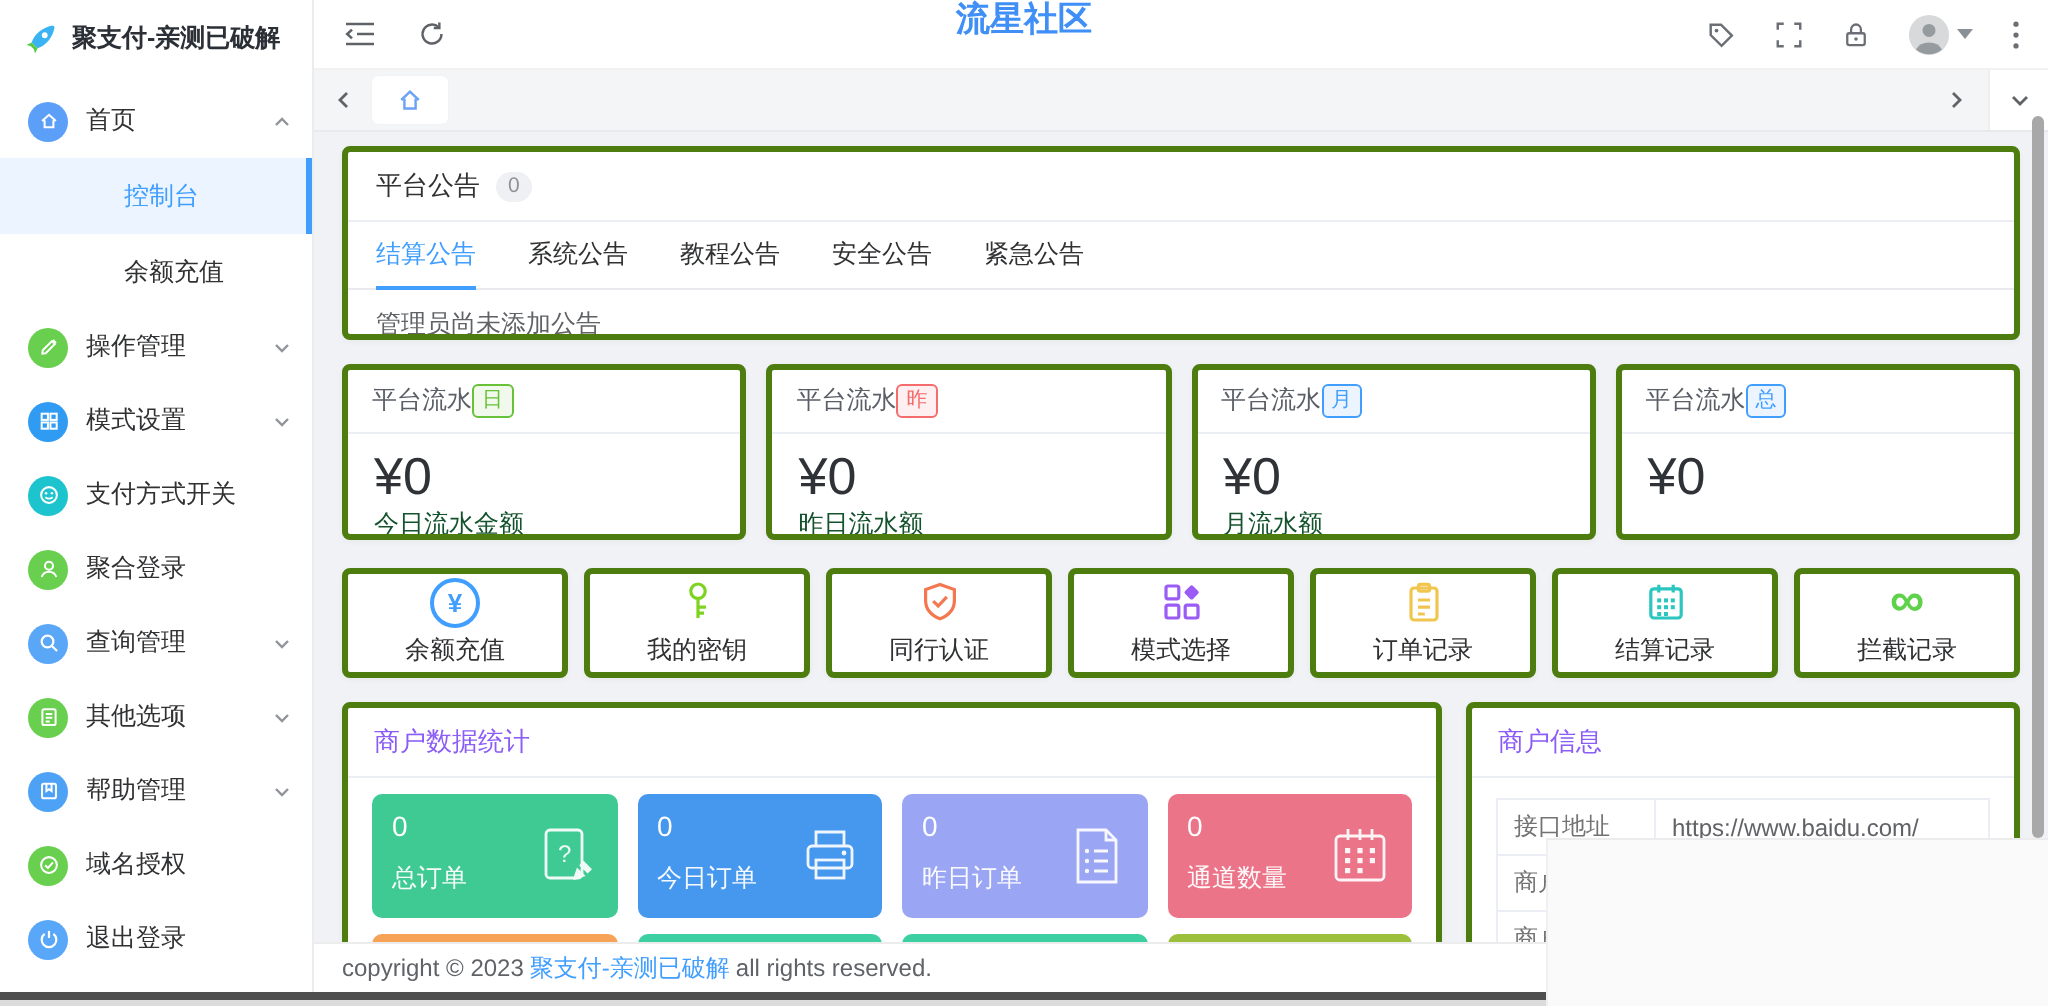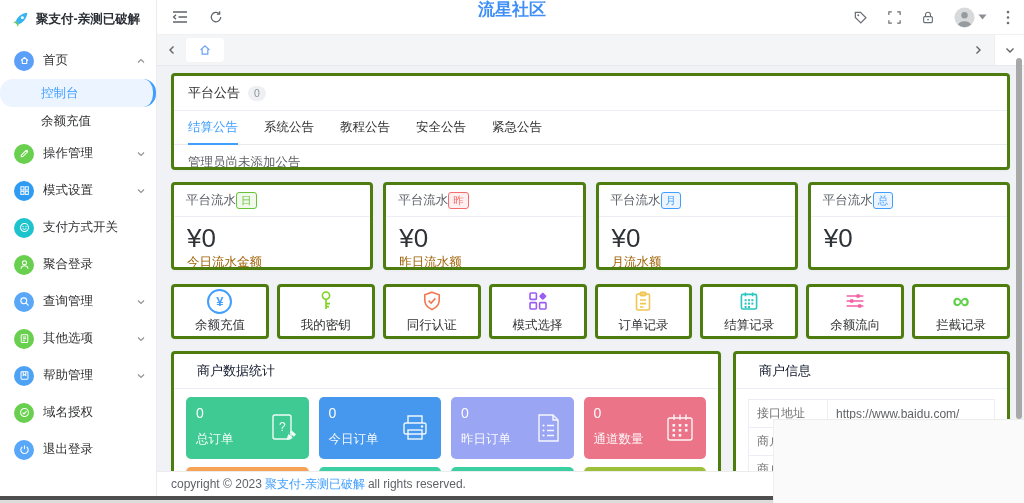--- a/index.html
+++ b/index.html
@@ -9,21 +9,21 @@
 
   
   .sidebar{position:absolute;left:0;top:0;width:157px;height:503px;background:#fff;border-right:1px solid #ececec;z-index:10;box-sizing:border-box;}
   .logo{height:38px;display:flex;align-items:center;padding-left:12px;gap:7px;}
   .logo-text{font-size:12.5px;font-weight:bold;color:#2b2f36;letter-spacing:0;}
   .menu{margin-top:4px;}
   .mi{height:37px;display:flex;align-items:center;padding:0 10px 0 14px;font-size:12.5px;color:#303133;cursor:pointer;box-sizing:border-box;}
   .mi .circ{width:20px;height:20px;border-radius:50%;display:flex;align-items:center;justify-content:center;margin-right:9px;flex:none;color:#fff;}
   .mi .lbl{flex:1;white-space:nowrap;overflow:hidden;}
   .mi .chev{color:#909399;flex:none;}
-  .smi{height:28px;display:flex;align-items:center;padding-left:41px;font-size:12.5px;color:#303133;cursor:pointer;box-sizing:border-box;border-radius:13px;}
+  .smi{height:38px;display:flex;align-items:center;padding-left:62px;font-size:12.5px;color:#303133;cursor:pointer;box-sizing:border-box;}
   .smi.active{background:#ecf5ff;color:#409eff;border-right:3px solid #409eff;}
 
   
   .header{position:absolute;left:157px;top:0;width:867px;height:35px;background:#fff;border-bottom:1px solid #f1f1f1;z-index:5;box-sizing:border-box;display:flex;align-items:center;}
   .h-left{display:flex;align-items:center;gap:21px;padding-left:15px;color:#5f6368;}
   .h-right{margin-left:auto;display:flex;align-items:center;gap:19px;padding-right:14px;color:#6b6f75;}
   .h-ic{cursor:pointer;display:flex;align-items:center;}
   .avatar-wrap{display:flex;align-items:center;gap:3px;cursor:pointer;}
   .page-title{position:absolute;left:512px;top:-2px;transform:translateX(-50%);font-size:17px;font-weight:600;color:#3f8ff7;z-index:20;white-space:nowrap;}
 
@@ -47,34 +47,34 @@
   .ann-tab{font-size:12.5px;color:#303133;padding:8px 0 7px;cursor:pointer;border-bottom:2px solid transparent;margin-bottom:-1px;}
   .ann-tab.active{color:#409eff;border-bottom-color:#409eff;}
   .ann-empty{padding:9px 14px;font-size:12.5px;color:#606266;}
 
   
   .stats-row{display:flex;gap:10px;margin-bottom:14px;}
   .stat-card{flex:1;height:88px;overflow:hidden;}
   .stat-head{display:flex;align-items:center;justify-content:flex-start;padding:7px 12px;border-bottom:1px solid #ebeef5;font-size:12.5px;color:#5a5e66;}
   .stat-badge{font-size:10.5px;line-height:15px;padding:0 4px;border-radius:3px;border:1px solid currentColor;}
   .stat-value{font-size:26px;color:#2f3338;margin:7px 0 2px 13px;line-height:28px;}
-  .stat-label{font-size:12.5px;color:#a16207;margin-left:13px;}
+  .stat-label{font-size:12.5px;color:#14532d;margin-left:13px;}
 
   
   .sc-row{display:flex;gap:8px;margin-bottom:12px;}
   .sc{flex:1;height:55px;display:flex;flex-direction:column;align-items:center;justify-content:center;gap:4px;cursor:pointer;}
   .sc .sc-ic{height:24px;display:flex;align-items:center;justify-content:center;}
   .sc .sc-lb{font-size:12.5px;color:#303133;}
   .yen-circle{width:21px;height:21px;border:2px solid currentColor;border-radius:50%;display:flex;align-items:center;justify-content:center;font-size:13px;font-weight:bold;}
   .inf{font-size:24px;font-weight:bold;line-height:20px;}
 
   
   .bottom-row{display:flex;gap:12px;align-items:flex-start;}
   .mstats{width:550px;flex:none;overflow:hidden;height:200px;}
-  .panel-head{padding:8px 23px;border-bottom:1px solid #ebeef5;font-size:13px;color:#0f172a;}
+  .panel-head{padding:8px 13px;border-bottom:1px solid #ebeef5;font-size:13px;color:#8b5cf6;}
   .tiles{display:flex;gap:10px;padding:8px 12px 0;}
   .tile{flex:1;height:62px;border-radius:5px;position:relative;color:#fff;padding:9px 10px;box-sizing:border-box;}
   .tile .tv{font-size:14px;line-height:15px;}
   .tile .tl{font-size:12.5px;margin-top:10px;opacity:.95;}
   .tile .ti{position:absolute;right:9px;top:50%;transform:translateY(-50%);opacity:.92;}
   .minfo{flex:1;overflow:hidden;height:200px;}
   .mi-table{margin:10px 12px;border-collapse:collapse;width:calc(100% - 24px);}
   .mi-table td{border:1px solid #ebeef5;font-size:12px;color:#737373;height:27px;padding:0 8px;}
   .mi-table td.k{width:62px;white-space:nowrap;}
   .mi-table td.v{color:#606266;}
@@ -457,35 +457,20 @@
                 <rect x="13.4" y="9.2" width="2" height="2"></rect>
                 <rect x="6.6" y="12.6" width="2" height="2"></rect>
                 <rect x="10" y="12.6" width="2" height="2"></rect>
                 <rect x="13.4" y="12.6" width="2" height="2"></rect>
                 <rect x="6.6" y="16" width="2" height="2"></rect>
                 <rect x="10" y="16" width="2" height="2"></rect>
               </g>
             </svg>
         </span>
         <span class="sc-lb">结算记录</span>
-      </div>
-      <div class="card sc">
-        <span class="sc-ic" style="color: rgb(244, 95, 164);">
-          <svg width="22" height="22" viewBox="0 0 22 22">
-              <g stroke="currentColor" stroke-width="1.6" fill="none">
-                <path d="M2.6 6 H19.4 M2.6 11 H19.4 M2.6 16 H19.4"></path>
-              </g>
-              <g fill="currentColor">
-                <rect x="12.4" y="4.2" width="3.4" height="3.6" rx="0.8"></rect>
-                <rect x="6" y="9.2" width="3.4" height="3.6" rx="0.8"></rect>
-                <rect x="14" y="14.2" width="3.4" height="3.6" rx="0.8"></rect>
-              </g>
-            </svg>
-        </span>
-        <span class="sc-lb">余额流向</span>
       </div>
       <div class="card sc">
         <span class="sc-ic" style="color: rgb(95, 209, 74);">
             <span class="inf">∞</span>
           </span>
         <span class="sc-lb">拦截记录</span>
       </div>
     </div>
 
     <div class="bottom-row">

